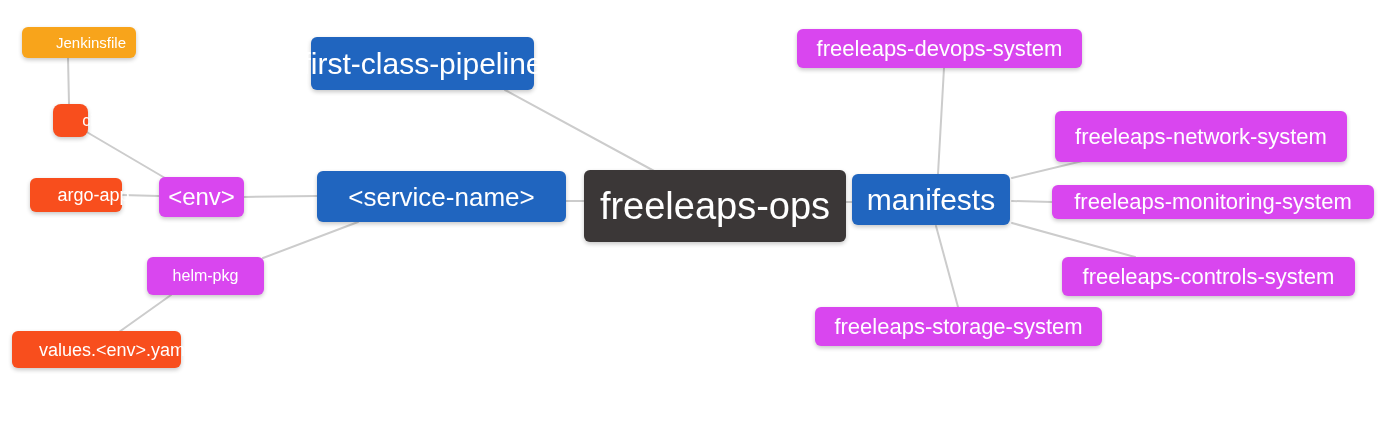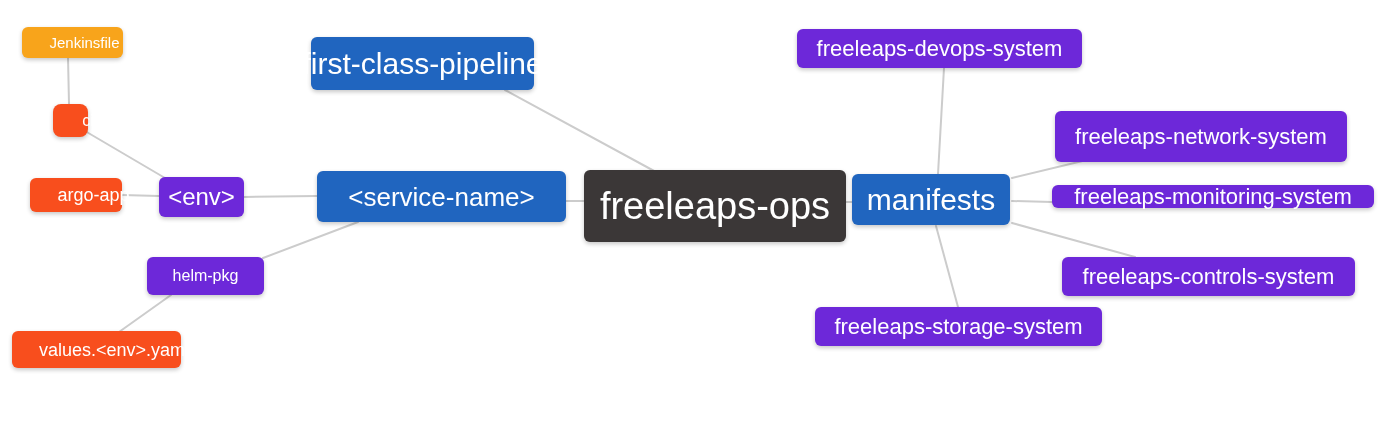--- a/index.html
+++ b/index.html
@@ -34,21 +34,21 @@
     justify-content: center;
     color: #ffffff;
     border-radius: 6px;
     box-shadow: 0 2px 4px rgba(0,0,0,0.22);
     white-space: nowrap;
     box-sizing: border-box;
     cursor: pointer;
     line-height: 1;
   }
   .c-blue   { background: #2065bf; }
-  .c-green  { background: #6d28d9; }
+  .c-green  { background: #d946ef; }
   .c-orange { background: #f8a41b; }
   .c-red    { background: #f84e1d; padding-left: 35px; }
   .c-dark   { background: #3b3737; }
 </style>
 </head>
 <body>
 
 <div class="canvas">
 
   <svg class="edges" viewBox="0 0 1390 421">
@@ -61,21 +61,21 @@
     <line x1="505" y1="90" x2="656" y2="172"></line>
     <line x1="566" y1="201" x2="584" y2="201"></line>
     <line x1="846" y1="202" x2="853" y2="202"></line>
     <line x1="938" y1="174" x2="944" y2="68"></line>
     <line x1="1012" y1="178" x2="1120" y2="152"></line>
     <line x1="1012" y1="201" x2="1052" y2="202"></line>
     <line x1="1012" y1="223" x2="1135" y2="257"></line>
     <line x1="936" y1="226" x2="958" y2="307"></line>
   </svg>
 
-  <div class="node c-orange" style="left:22px; top:27px; width:101px; height:31px; font-size:15px;padding-left:24px;">Jenkinsfile</div>
+  <div class="node c-orange" style="left:22px; top:27px; width:114px; height:31px; font-size:15px;padding-left:24px;">Jenkinsfile</div>
 
   <div class="node c-red" style="left:53px; top:104px; width:32px; height:33px; font-size:16px; border-radius:8px;">ci</div>
 
   <div class="node c-green" style="left:159px; top:177px; width:85px; height:40px; font-size:24px;">&lt;env&gt;</div>
 
   <div class="node c-red" style="left:30px; top:178px; width:92px; height:34px; font-size:18px;">argo-app</div>
 
   <div class="node c-green" style="left:147px; top:257px; width:117px; height:38px; font-size:16px;">helm-pkg</div>
 
   <div class="node c-red" style="left:12px; top:331px; width:169px; height:37px; font-size:18px;">values.&lt;env&gt;.yaml</div>
@@ -85,19 +85,19 @@
   <div class="node c-blue" style="left:317px; top:171px; width:249px; height:51px; font-size:26px;">&lt;service-name&gt;</div>
 
   <div class="node c-dark" style="left:584px; top:170px; width:262px; height:72px; font-size:38px;">freeleaps-ops</div>
 
   <div class="node c-blue" style="left:852px; top:174px; width:158px; height:51px; font-size:30px;">manifests</div>
 
   <div class="node c-green" style="left:797px; top:29px; width:285px; height:39px; font-size:22px;">freeleaps-devops-system</div>
 
   <div class="node c-green" style="left:1055px; top:111px; width:292px; height:51px; font-size:22px;">freeleaps-network-system</div>
 
-  <div class="node c-green" style="left:1052px; top:185px; width:322px; height:23px; font-size:22px;">freeleaps-monitoring-system</div>
+  <div class="node c-green" style="left:1052px; top:185px; width:322px; height:34px; font-size:22px;">freeleaps-monitoring-system</div>
 
   <div class="node c-green" style="left:1062px; top:257px; width:293px; height:39px; font-size:22px;">freeleaps-controls-system</div>
 
   <div class="node c-green" style="left:815px; top:307px; width:287px; height:39px; font-size:22px;">freeleaps-storage-system</div>
 
 </div>
 
 </body></html>

